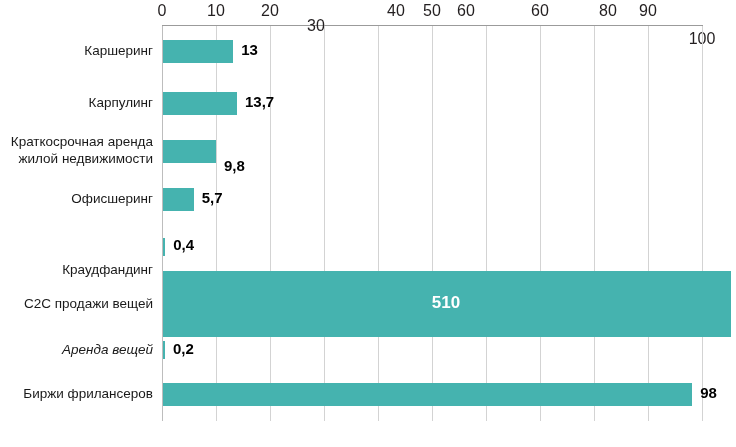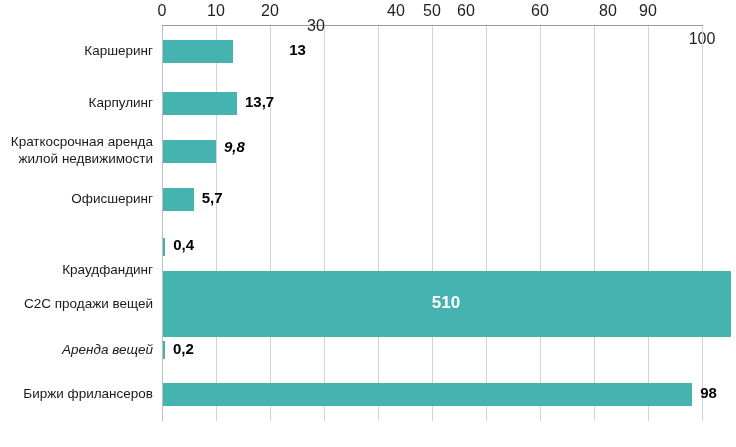--- a/index.html
+++ b/index.html
@@ -127,32 +127,32 @@
       <div class="gridline" style="left: 486px;"></div>
       <div class="gridline" style="left: 540px;"></div>
       <div class="gridline" style="left: 594px;"></div>
       <div class="gridline" style="left: 648px;"></div>
       <div class="gridline" style="left: 702px;"></div>
     </div>
   <div id="rows-layer">
       <div class="row" style="top: 0px;">
         <div class="cat-label" style="top: 41.5px;">Каршеринг</div>
         <div class="bar" style="top: 40px; height: 23px; width: 70.2px; background: rgb(69, 179, 175);"></div>
-        <div class="bar-value" style="left: 241.2px; top: 41px; margin-left: 48px;">13</div>
+        <div class="bar-value" style="left: 241.2px; top: 41px;">13</div>
       </div>
       <div class="row" style="top: 0px;">
         <div class="cat-label" style="top: 93.5px;">Карпулинг</div>
         <div class="bar" style="top: 92px; height: 23px; width: 73.98px; background: rgb(69, 179, 175);"></div>
         <div class="bar-value" style="left: 244.98px; top: 93px;">13,7</div>
       </div>
       <div class="row" style="top: 0px;">
         <div class="cat-label" style="top: 133px;">Краткосрочная аренда
 жилой недвижимости</div>
         <div class="bar" style="top: 140px; height: 23px; width: 52.92px; background: rgb(69, 179, 175);"></div>
-        <div class="bar-value" style="left: 223.92px; top: 138px; font-style: italic;">9,8</div>
+        <div class="bar-value" style="left: 223.92px; top: 157px;">9,8</div>
       </div>
       <div class="row" style="top: 0px;">
         <div class="cat-label" style="top: 189.5px;">Офисшеринг</div>
         <div class="bar" style="top: 188px; height: 23px; width: 30.78px; background: rgb(69, 179, 175);"></div>
         <div class="bar-value" style="left: 201.78px; top: 189px;">5,7</div>
       </div>
       <div class="row" style="top: 0px;">
         <div class="cat-label" style="top: 236.5px; margin-top: 24px;">Краудфандинг</div>
         <div class="bar" style="top: 238px; height: 18px; width: 2.16px; background: rgb(69, 179, 175);"></div>
         <div class="bar-value" style="left: 173.16px; top: 236px;">0,4</div>

